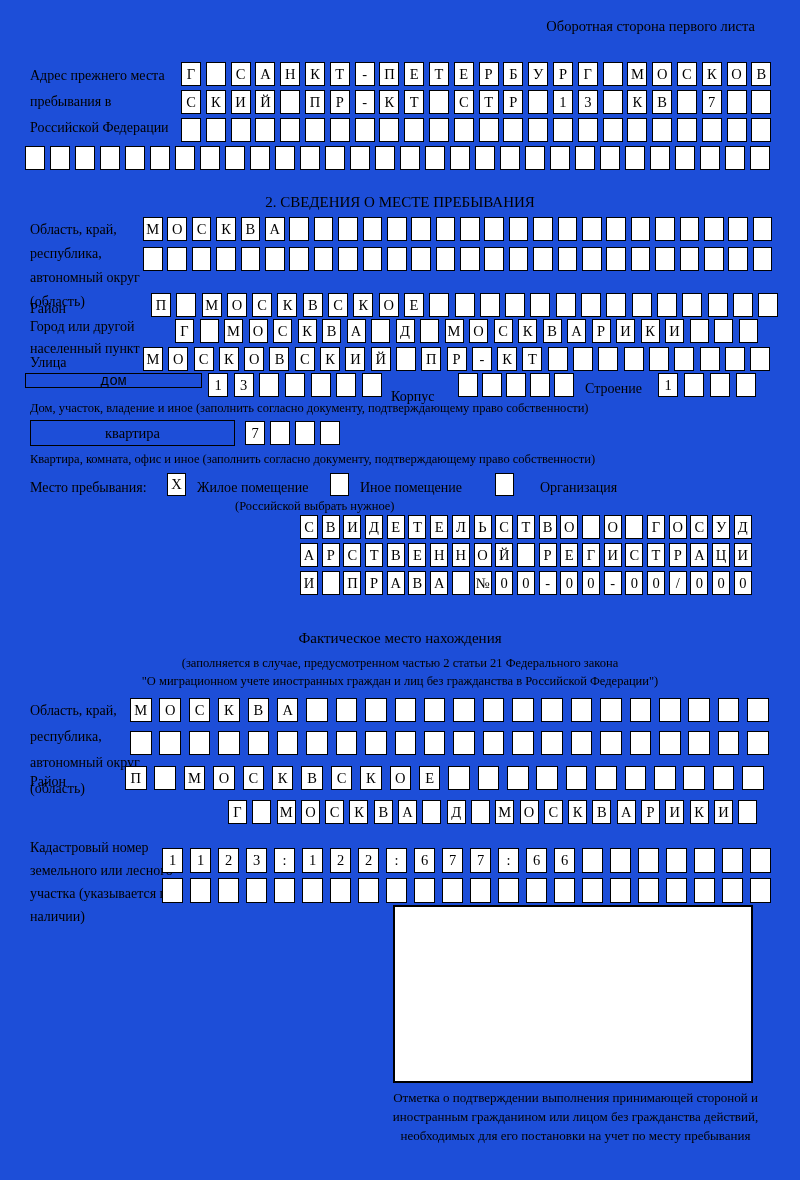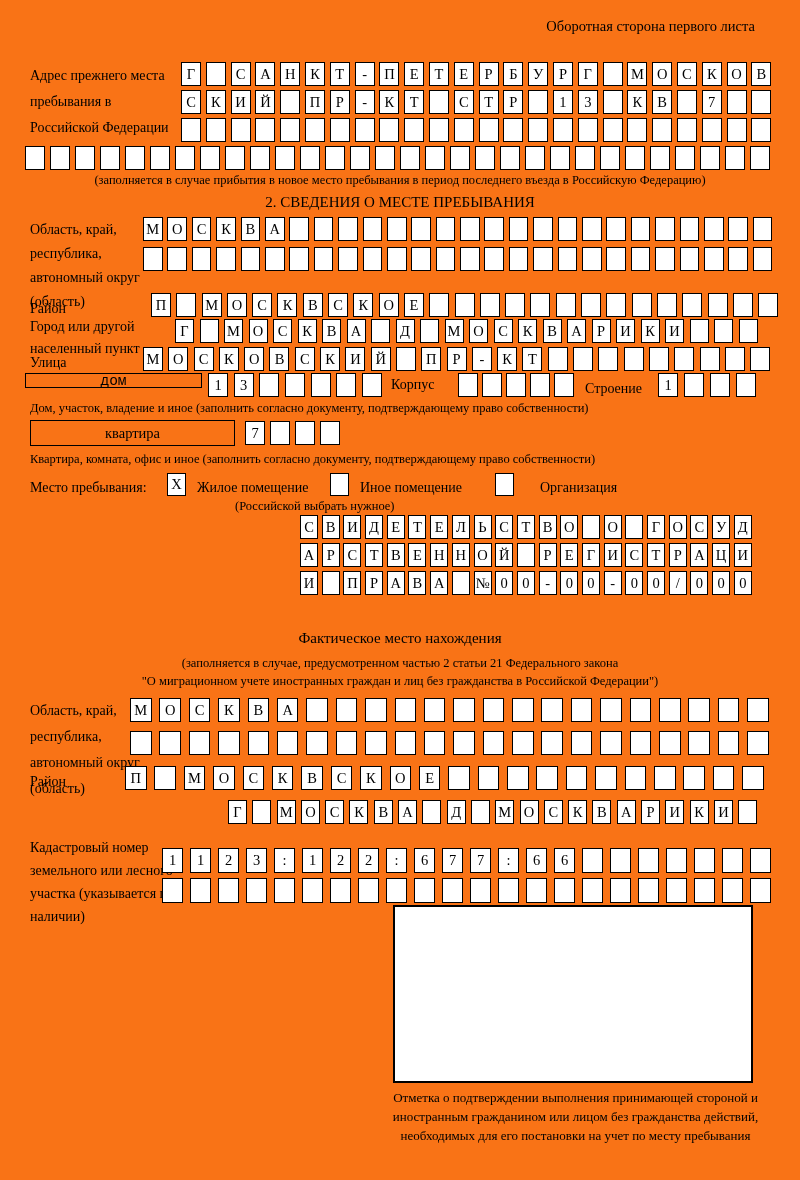--- a/index.html
+++ b/index.html
@@ -1,16 +1,16 @@
 <!DOCTYPE html>
 <html><head>
 <meta charset="utf-8">
 <style>
   html,body{margin:0;padding:0;background:#fff;}
-  .page{position:relative;width:800px;height:1180px;background:#f97316;color:#000;
+  .page{position:relative;width:800px;height:1180px;background:#1d4ed8;color:#000;
         font-family:"Liberation Serif","DejaVu Serif",serif;overflow:hidden;}
   .abs{position:absolute;}
   .note{font-size:14.5px;}
   .lbl{font-size:14px;line-height:26px;}
   .cap{font-size:12.5px;}
   .title{font-size:15px;font-weight:normal;text-align:center;width:800px;left:0;}
   .cells{display:flex;}
   .cell{flex:none;box-sizing:border-box;border:1.5px solid #000;background:#fff;
         width:var(--w,20px);height:var(--h,24px);margin-right:var(--g,4.8px);
         display:flex;align-items:center;justify-content:center;
@@ -145,21 +145,20 @@
       <span class="cell"></span>
       <span class="cell"></span>
       <span class="cell"></span>
       <span class="cell"></span>
       <span class="cell"></span>
       <span class="cell"></span>
       <span class="cell"></span>
       <span class="cell"></span>
       <span class="cell"></span>
     </div>
-  <div class="abs cap center" style="top:173px;left:0;width:800px;">(заполняется в случае прибытия в новое место пребывания в период последнего въезда в Российскую Федерацию)</div>
 
   <div class="abs title" style="top:194px;">2. СВЕДЕНИЯ О МЕСТЕ ПРЕБЫВАНИЯ</div>
 
   <div class="abs lbl" style="top:218px;left:30px;width:120px;line-height:24px;">Область, край, республика, автономный округ (область)</div>
   <div class="abs cells g26" style="top:217px;left:143px;">
       <span class="cell">М</span>
       <span class="cell">О</span>
       <span class="cell">С</span>
       <span class="cell">К</span>
       <span class="cell">В</span>
@@ -303,21 +302,21 @@
   <div class="abs wide-box" style="top:373px;left:25px;width:177px;height:15px;font-family:Liberation Mono, monospace;">дом</div>
   <div class="abs cells gHouse" style="top:373px;left:208px;">
       <span class="cell">1</span>
       <span class="cell">3</span>
       <span class="cell"></span>
       <span class="cell"></span>
       <span class="cell"></span>
       <span class="cell"></span>
       <span class="cell"></span>
     </div>
-  <div class="abs lbl" style="top:372px;left:391px;">Корпус</div>
+  <div class="abs lbl" style="top:384px;left:391px;">Корпус</div>
   <div class="abs cells gKorp" style="top:373px;left:458px;">
       <span class="cell"></span>
       <span class="cell"></span>
       <span class="cell"></span>
       <span class="cell"></span>
       <span class="cell"></span>
     </div>
   <div class="abs lbl" style="top:376px;left:585px;">Строение</div>
   <div class="abs cells gStr" style="top:373px;left:658px;">
       <span class="cell">1</span>

